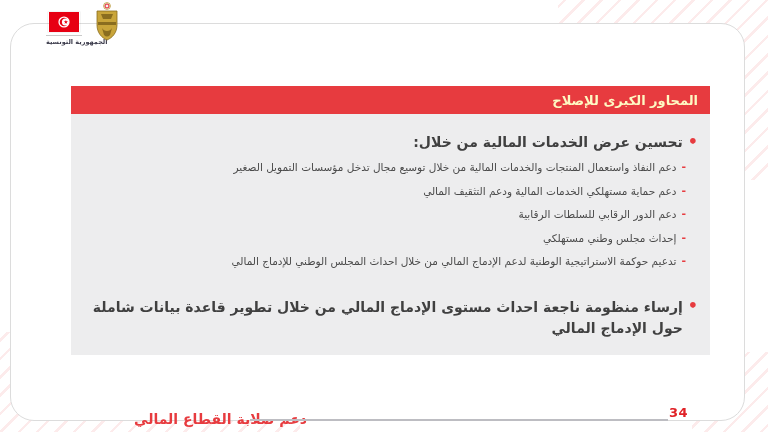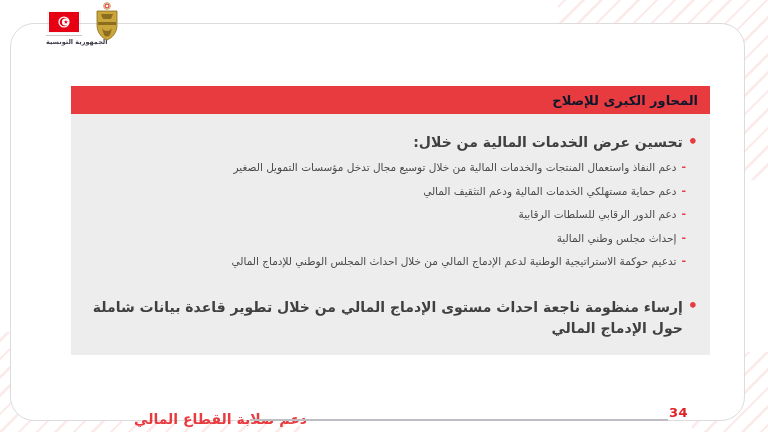--- a/index.html
+++ b/index.html
@@ -25,21 +25,21 @@
   .flag-sep{height:1px;background:#c9c9c9;margin:3px 0 2px 0;}
   .flag-label{font-size:6.5px;color:#3a3a4a;white-space:nowrap;font-weight:bold;}
   .emblem{position:absolute;left:94px;top:2px;width:26px;height:42px;z-index:3;}
 
   
   .title-banner{position:absolute;left:390px;top:33px;width:350px;height:40px;
       background:#e73b3f;border-radius:7px;color:#fff;z-index:3;
       display:flex;align-items:center;justify-content:center;
       font-size:21px;font-weight:bold;direction:rtl;}
   .section-banner{position:absolute;left:71px;top:86px;width:639px;height:28px;
-      background:#e73b3f;color:#0f172a;z-index:3;direction:rtl;
+      background:#e73b3f;color:#fef9c3;z-index:3;direction:rtl;
       display:flex;align-items:center;padding:0 12px 0 0;box-sizing:border-box;
       font-size:13px;font-weight:bold;}
 
   
   .panel{position:absolute;left:71px;top:114px;width:639px;height:241px;
          background:#ededee;z-index:2;direction:rtl;}
 
   .bullet-row{position:absolute;right:12px;display:flex;direction:rtl;align-items:flex-start;}
   .bullet-dot{color:#e73b3f;font-size:16px;line-height:17px;margin-left:5px;font-weight:bold;}
   .bullet-main{color:#404040;font-size:14px;font-weight:bold;line-height:18px;}
@@ -115,21 +115,21 @@
       <div class="sub-row">
         <span class="sub-dash">-</span>
         <span class="sub-text">دعم حماية مستهلكي الخدمات المالية ودعم التثقيف المالي</span>
       </div>
       <div class="sub-row">
         <span class="sub-dash">-</span>
         <span class="sub-text">دعم الدور الرقابي للسلطات الرقابية</span>
       </div>
       <div class="sub-row">
         <span class="sub-dash">-</span>
-        <span class="sub-text">إحداث مجلس وطني المالية</span>
+        <span class="sub-text">إحداث مجلس وطني مستهلكي</span>
       </div>
       <div class="sub-row">
         <span class="sub-dash">-</span>
         <span class="sub-text">تدعيم حوكمة الاستراتيجية الوطنية لدعم الإدماج المالي من خلال احداث المجلس الوطني للإدماج المالي</span>
       </div>
     </div>
 
     <div class="bullet-row b2">
       <span class="bullet-dot">•</span>
       <span class="bullet-main wrap">إرساء منظومة ناجعة احداث مستوى الإدماج المالي من خلال تطوير قاعدة بيانات شاملة حول الإدماج المالي</span>

